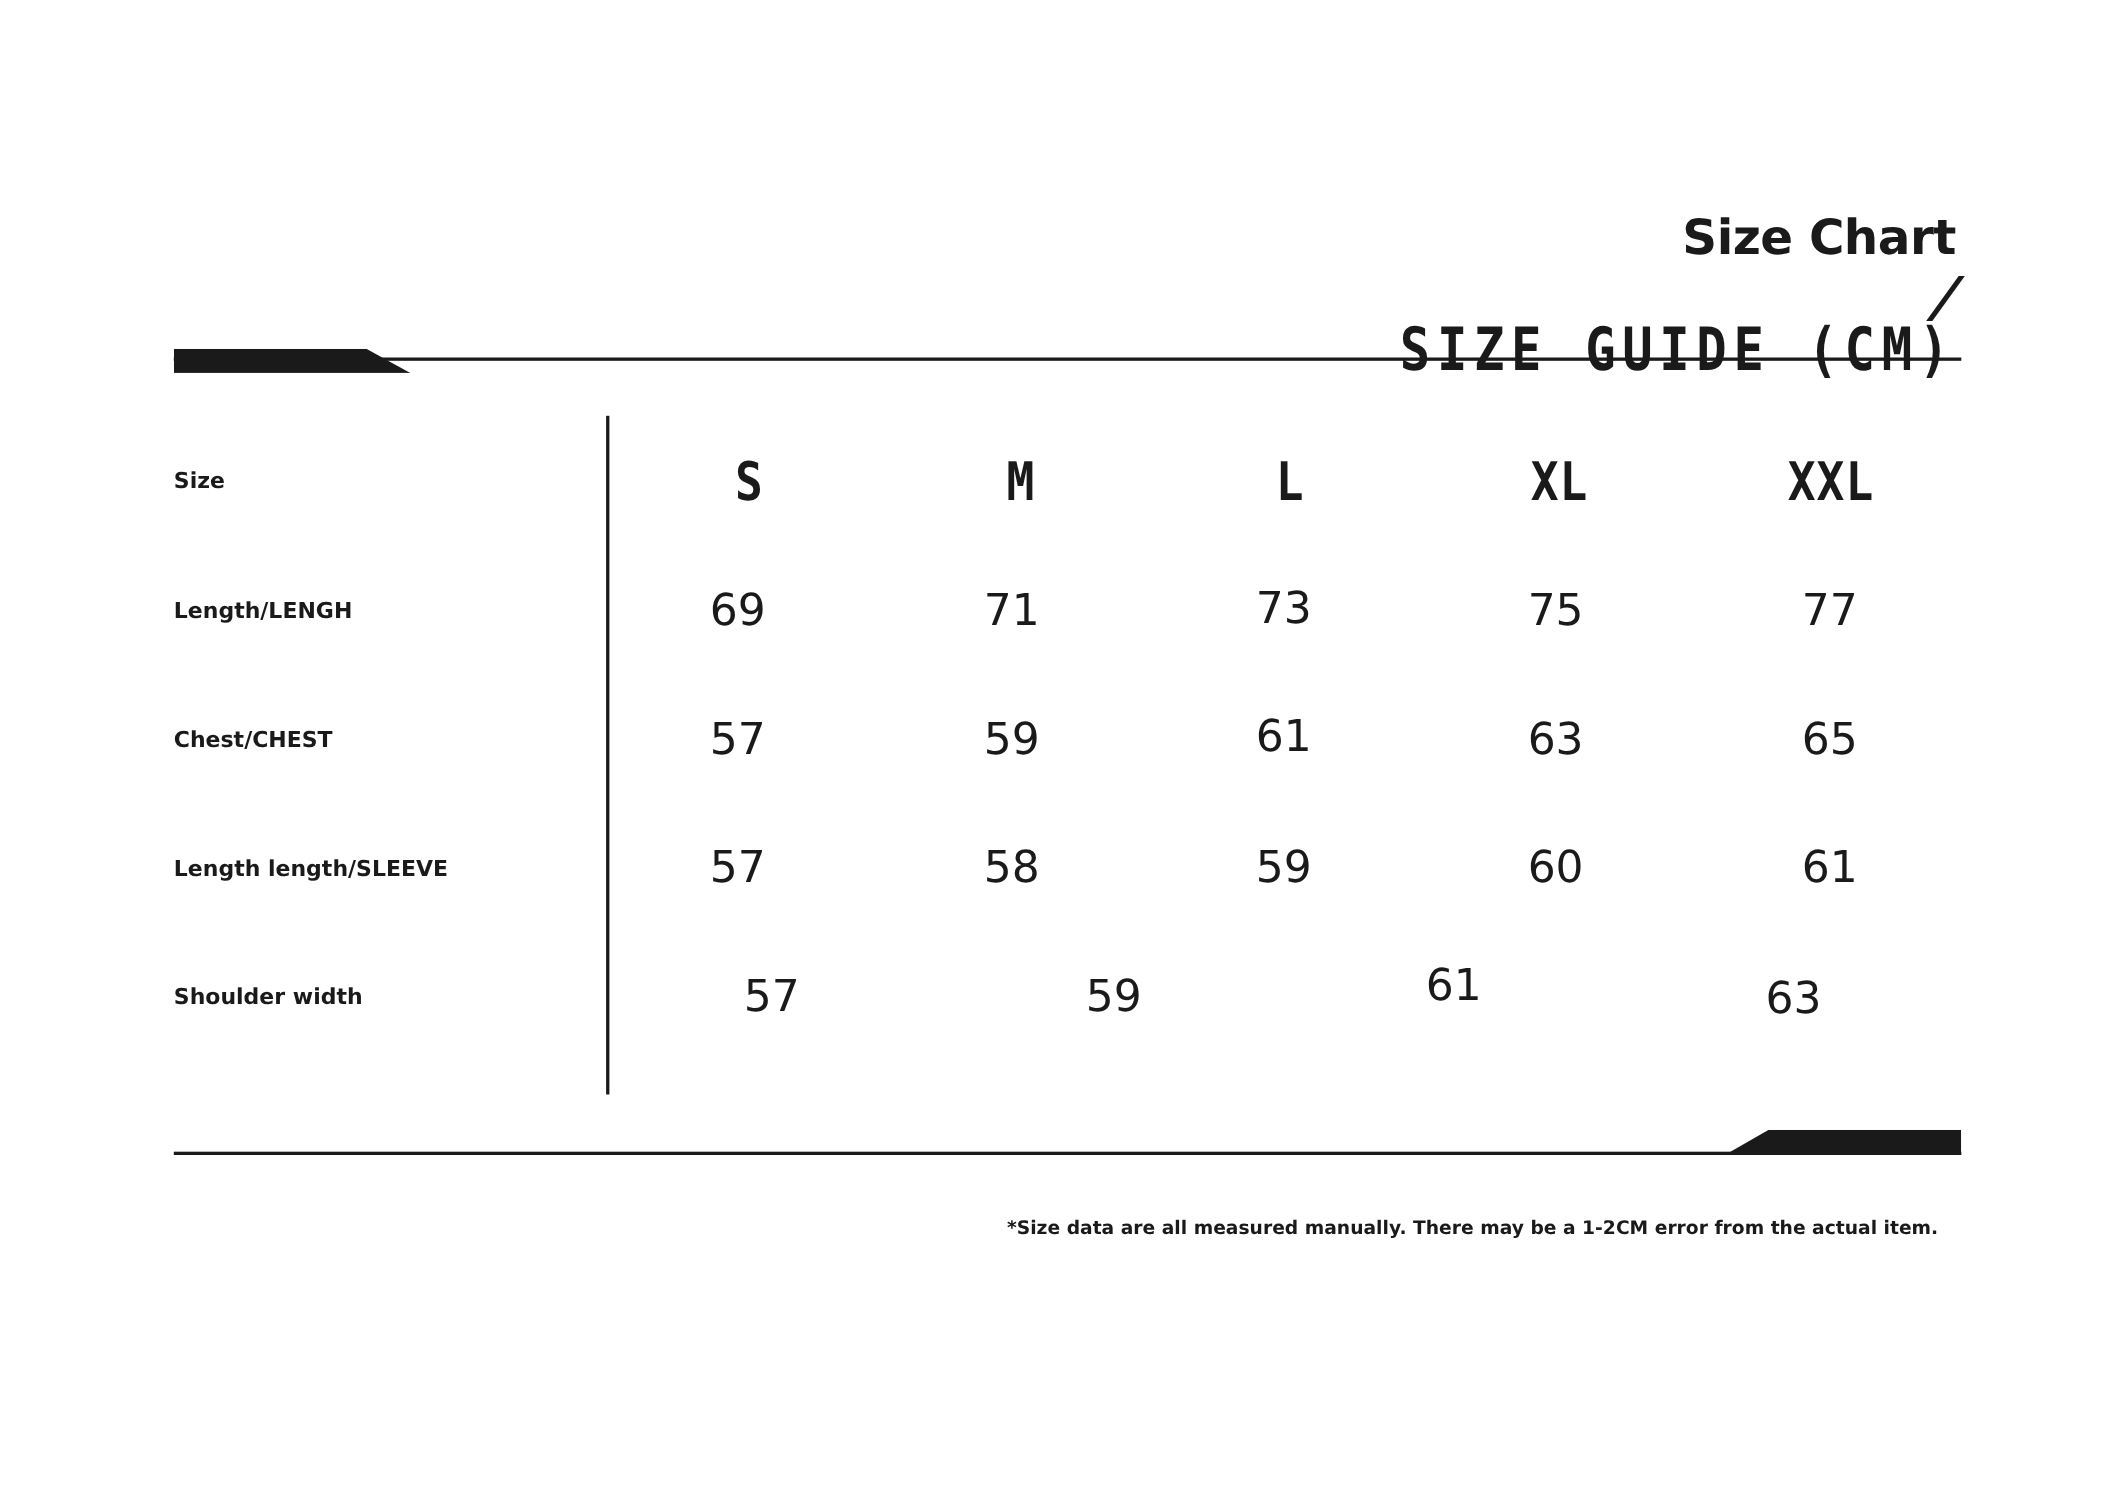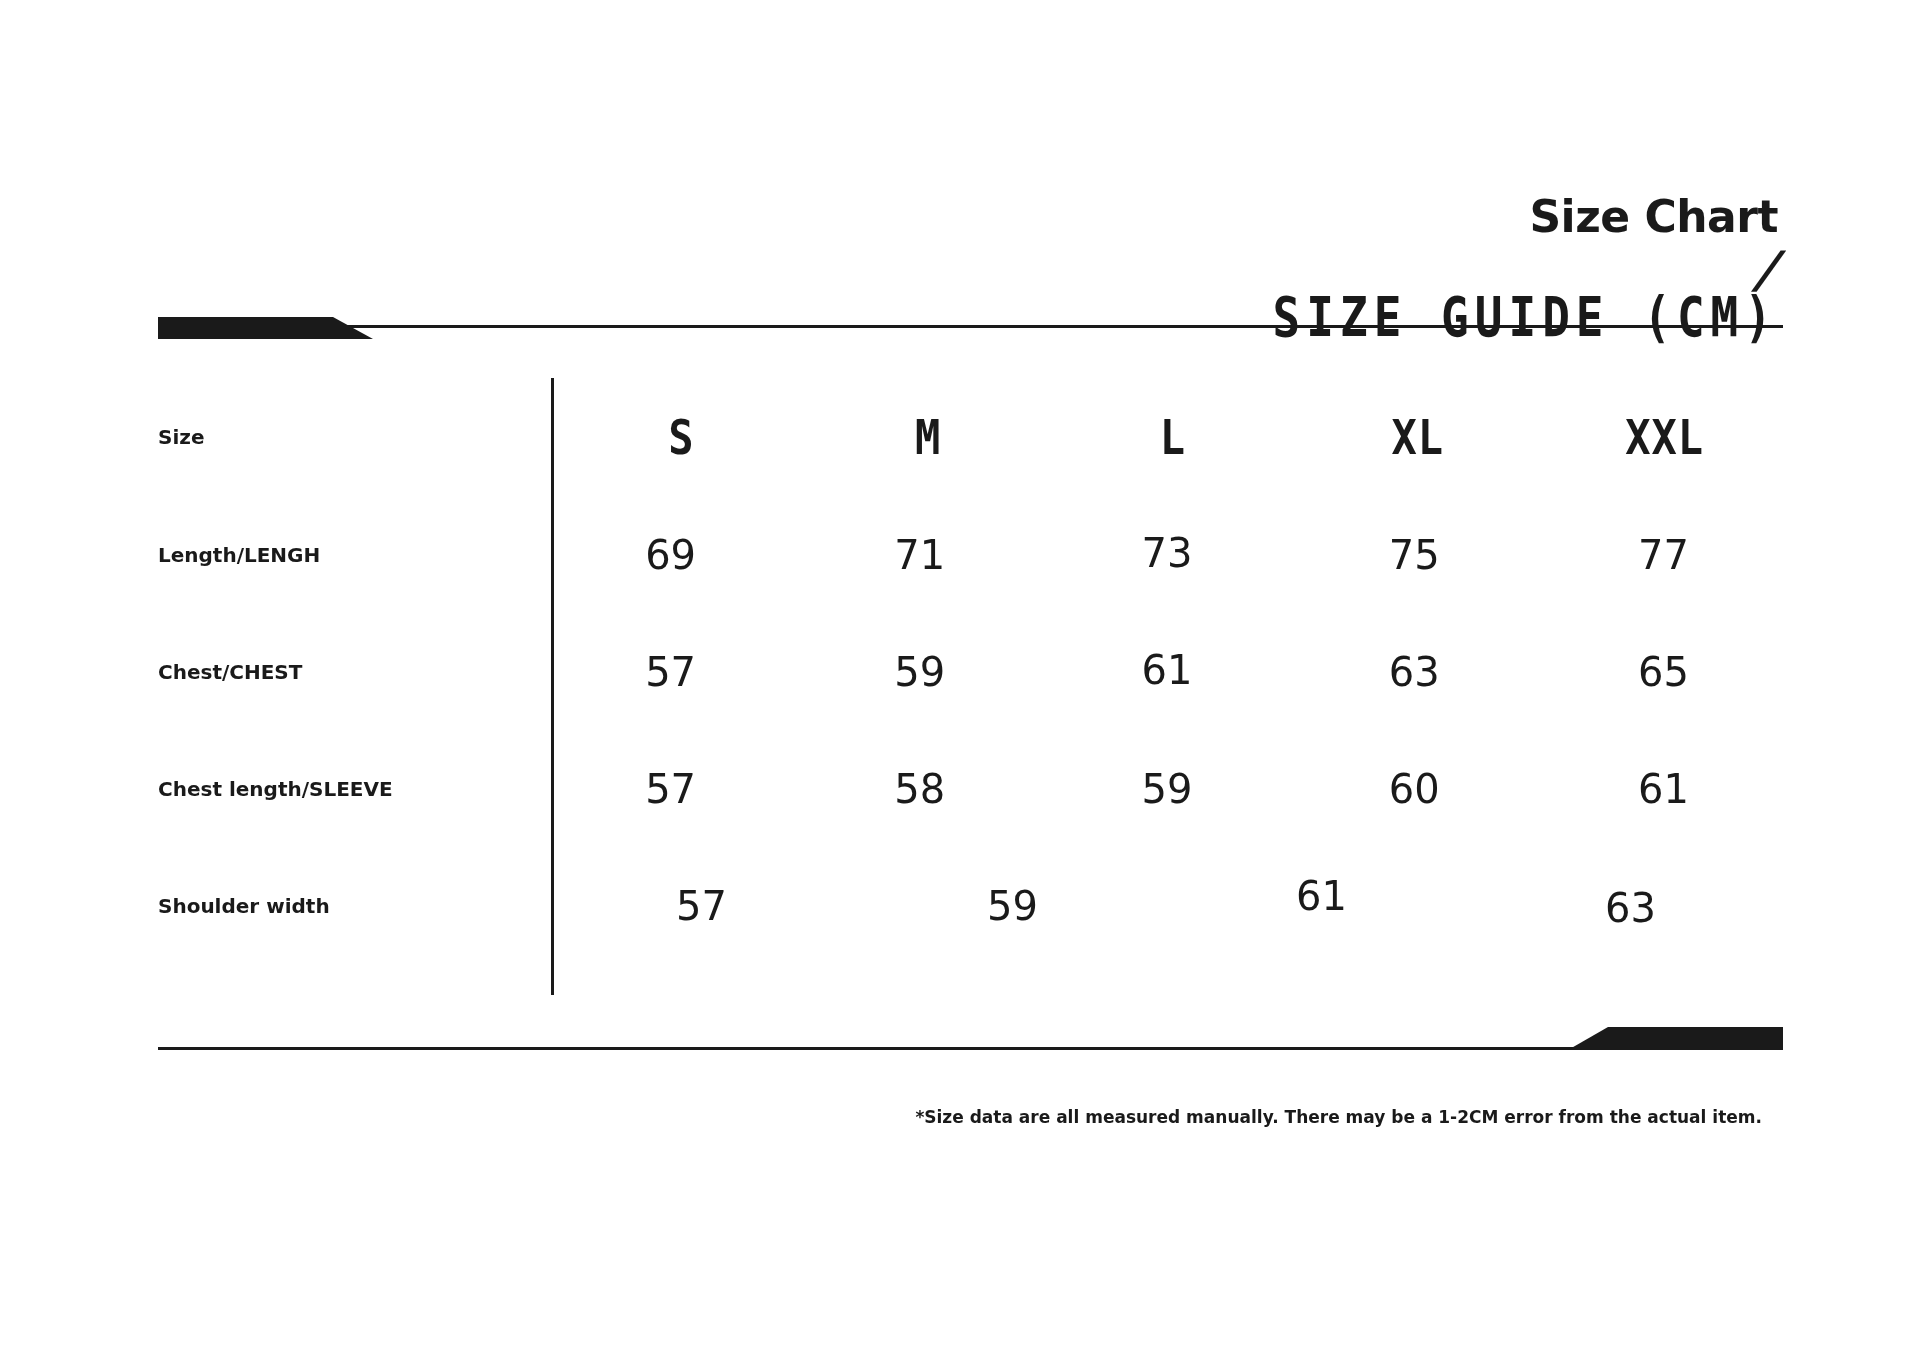--- a/index.html
+++ b/index.html
@@ -235,21 +235,21 @@
       <div class="cells">
         <div class="cell">57</div>
         <div class="cell">59</div>
         <div class="cell">61</div>
         <div class="cell">63</div>
         <div class="cell">65</div>
       </div>
     </div>
 
     <div class="row">
-      <div class="row-label">Chest length/SLEEVE</div>
+      <div class="row-label">Length length/SLEEVE</div>
       <div class="cells">
         <div class="cell">57</div>
         <div class="cell">58</div>
         <div class="cell">59</div>
         <div class="cell">60</div>
         <div class="cell">61</div>
       </div>
     </div>
 
     <div class="row">

